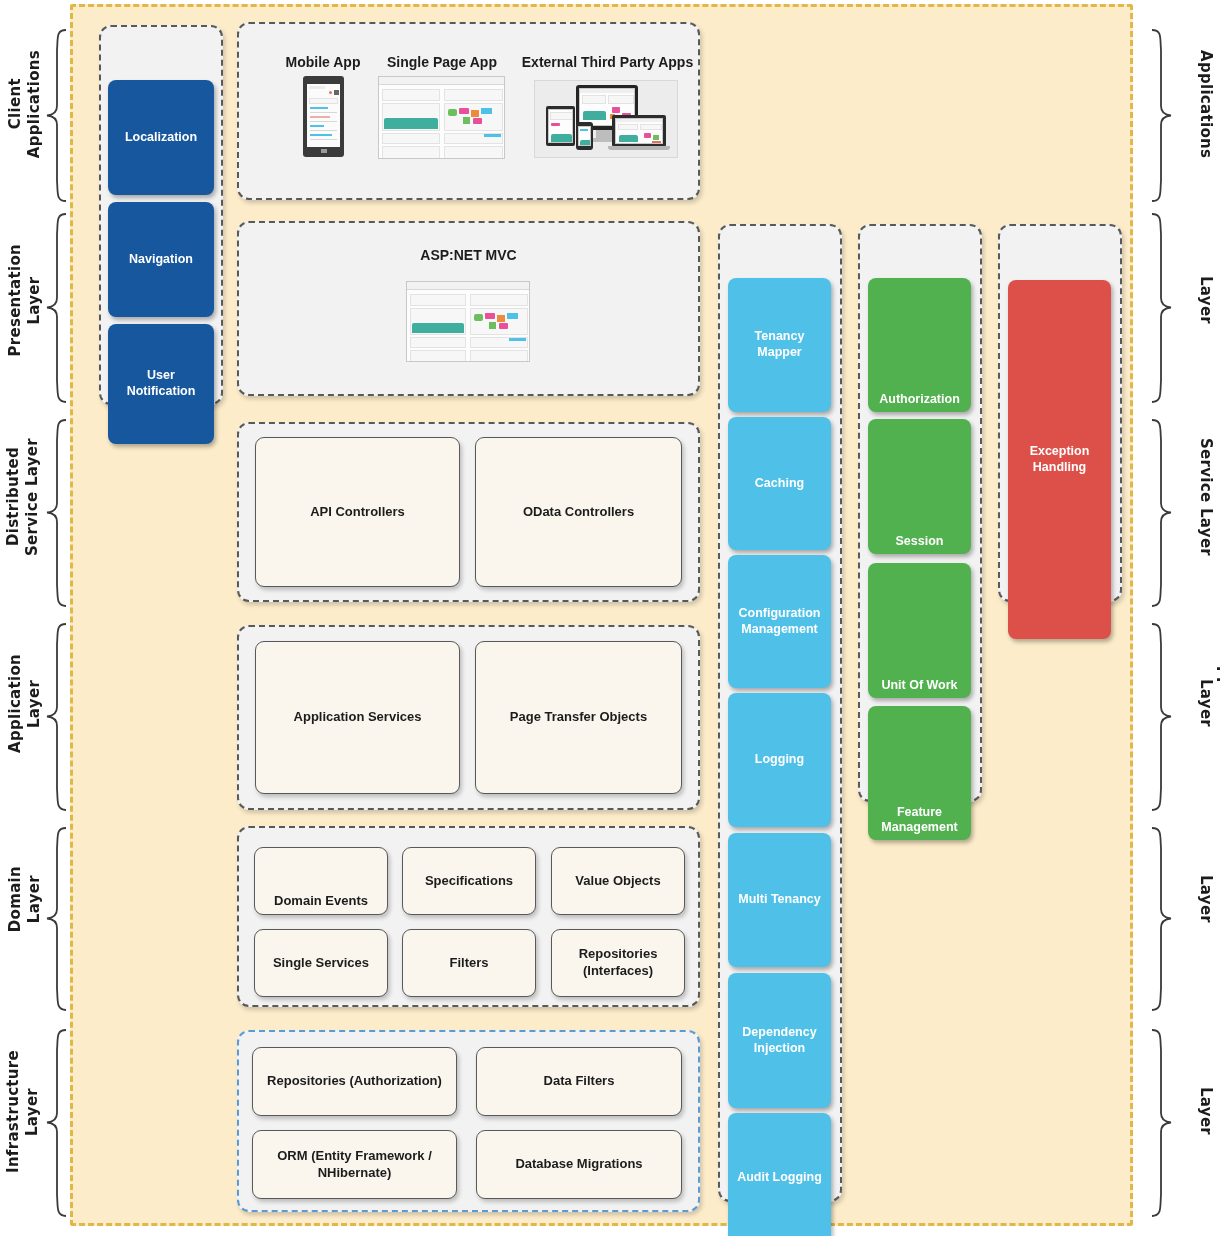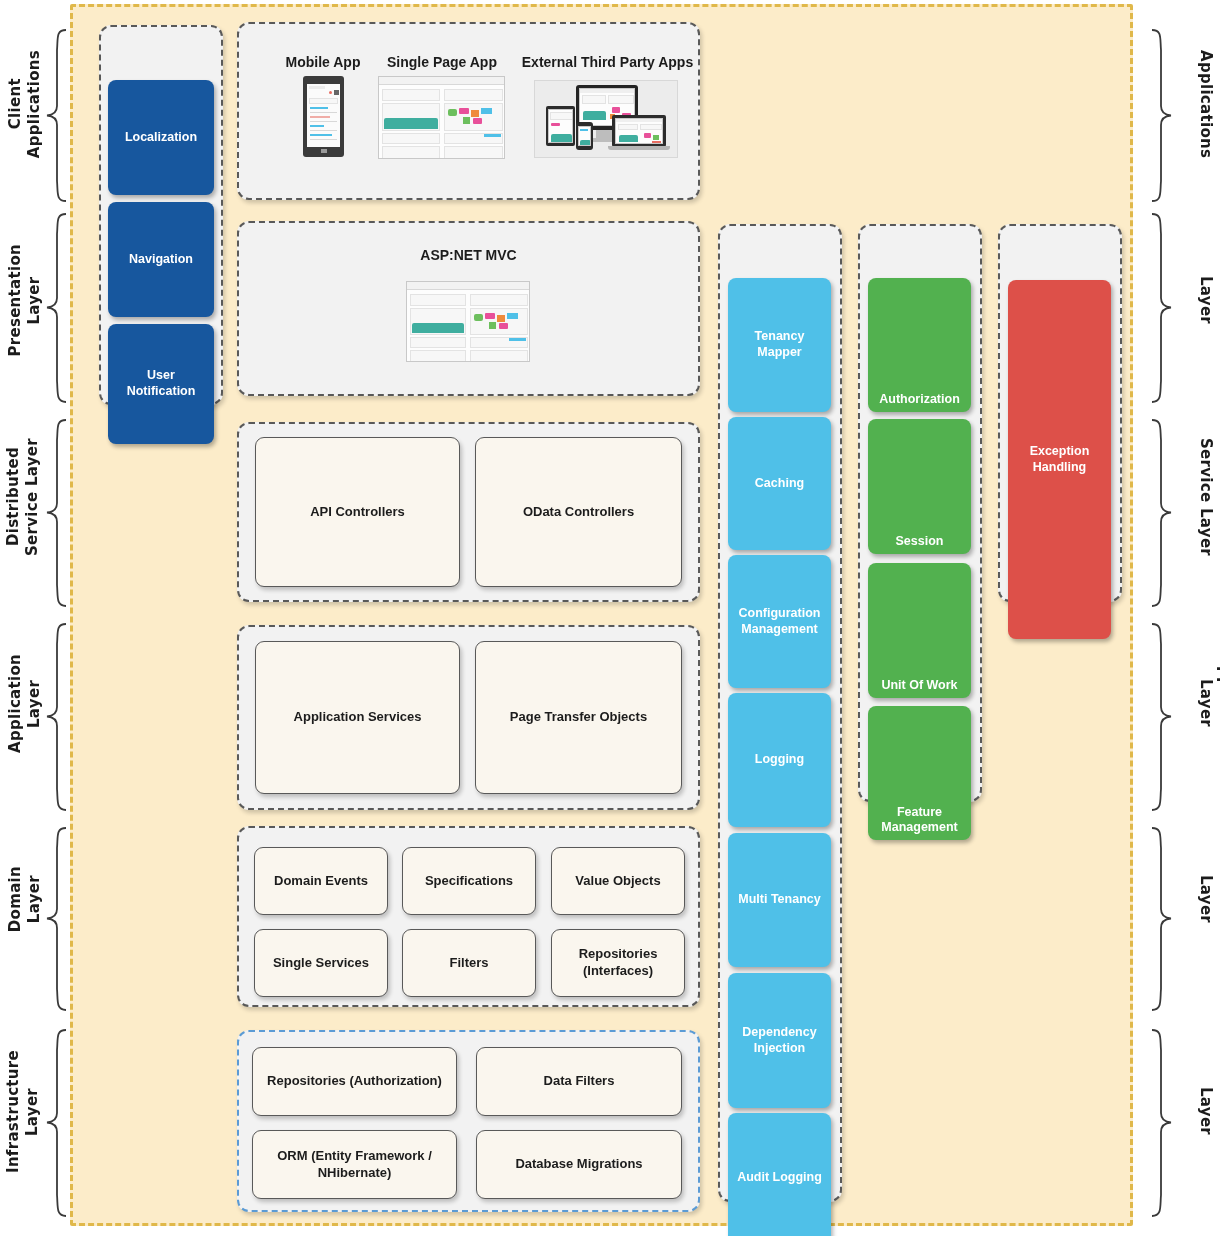--- a/index.html
+++ b/index.html
@@ -379,21 +379,21 @@
 </div>
 <div class="cbox" style="left:255px; top:641px; width:205px; height:153px;">
   <span>Application Services</span>
 </div>
 <div class="cbox" style="left:475px; top:641px; width:207px; height:153px;">
   <span>Page Transfer Objects</span>
 </div>
 
 <div class="panel" style="left:237px; top:826px; width:463px; height:181px;">
 </div>
-<div class="cbox" style="left:254px; top:847px; width:134px; height:68px;">
+<div class="cbox" style="left:254px; top:847px; width:134px; height:68px;align-items:flex-end;">
   <span>Domain Events</span>
 </div>
 <div class="cbox" style="left:402px; top:847px; width:134px; height:68px;">
   <span>Specifications</span>
 </div>
 <div class="cbox" style="left:551px; top:847px; width:134px; height:68px;">
   <span>Value Objects</span>
 </div>
 <div class="cbox" style="left:254px; top:929px; width:134px; height:68px;">
   <span>Single Services</span>

